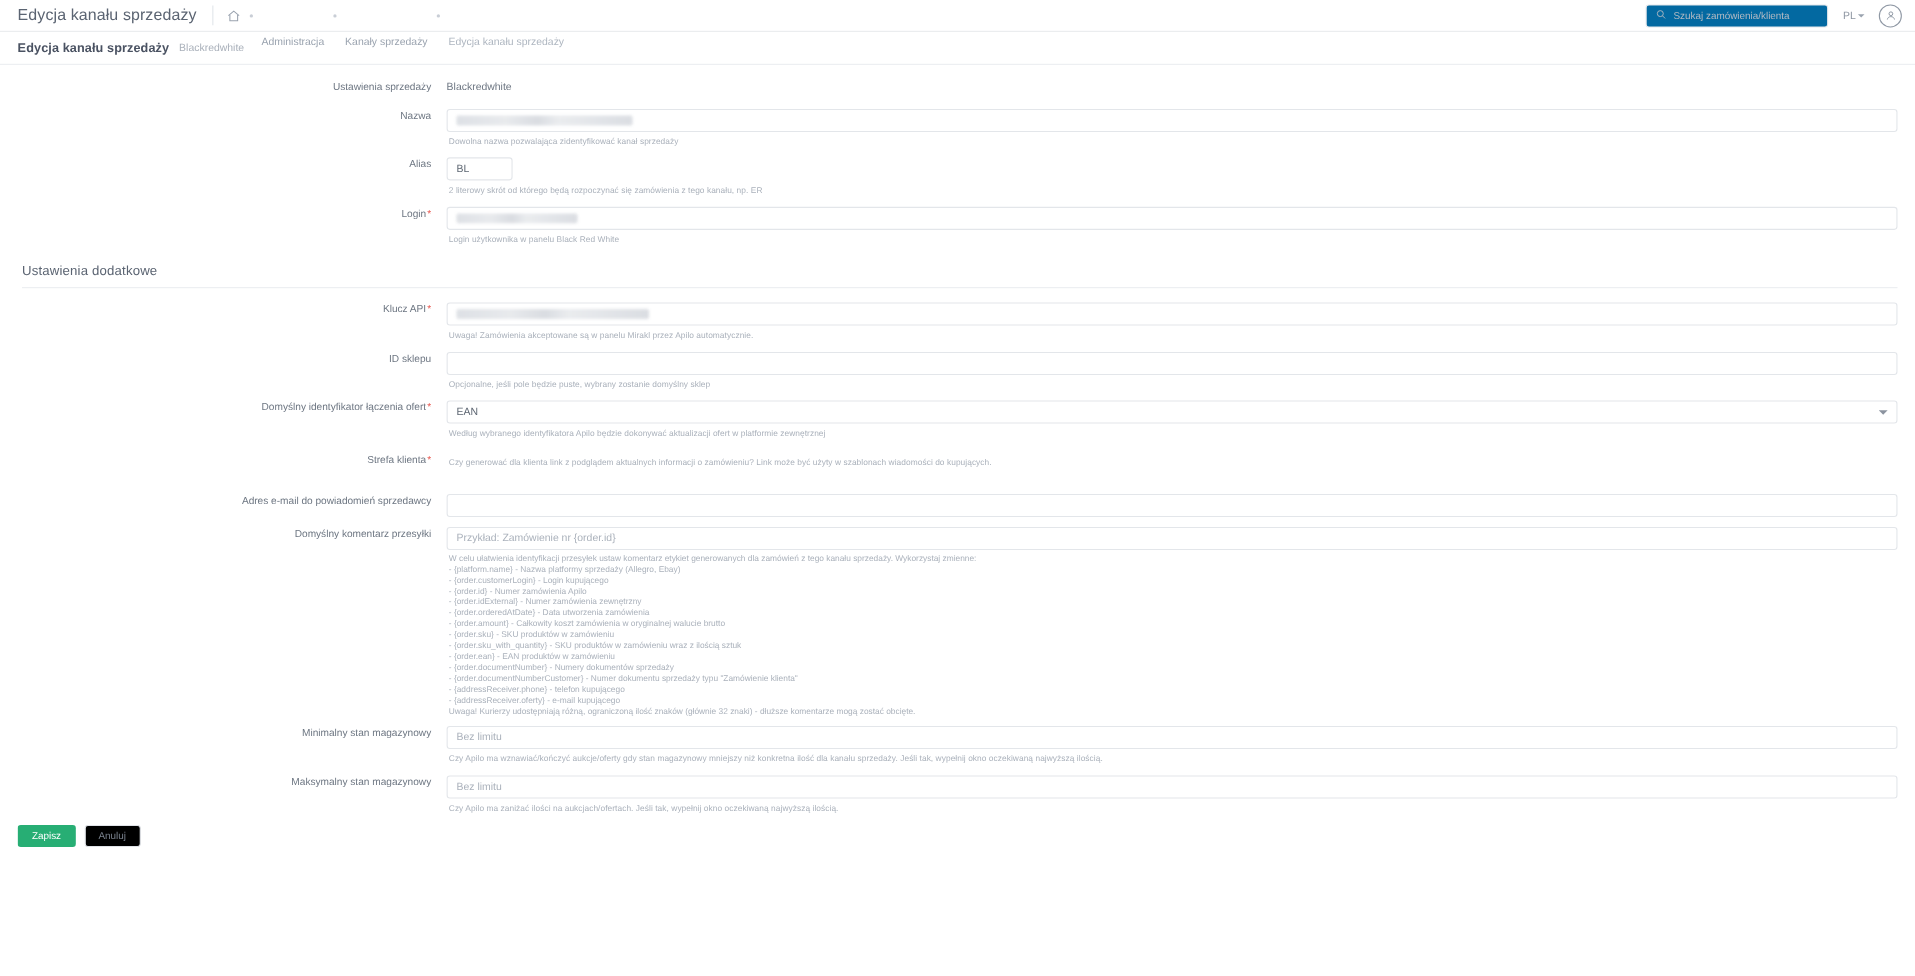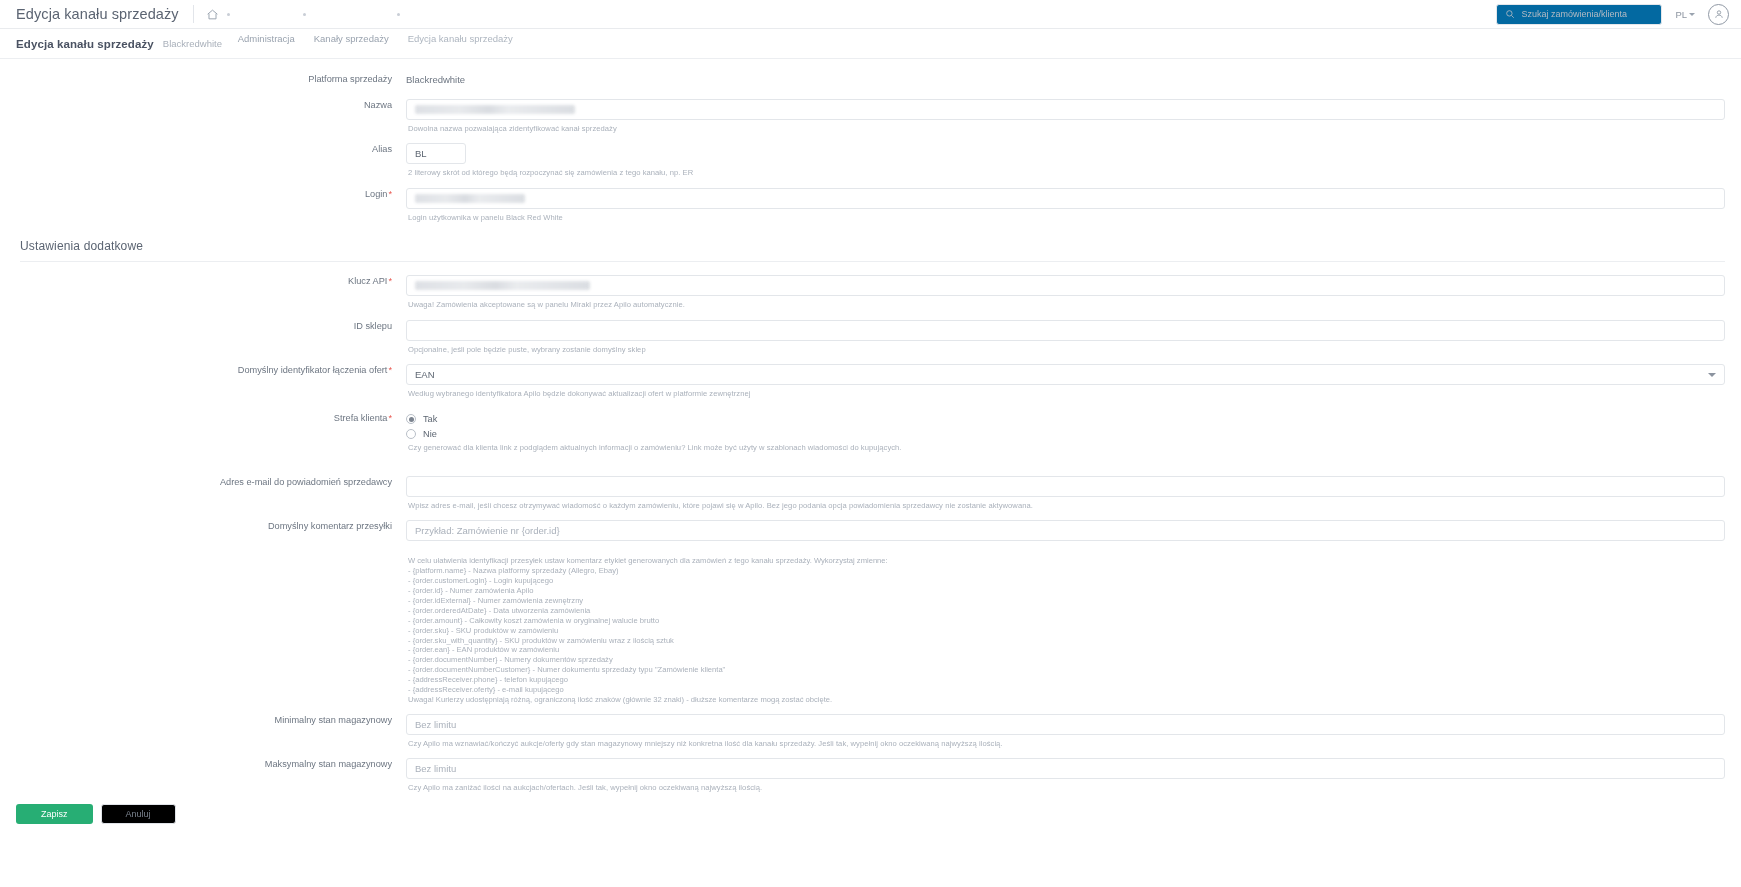--- a/index.html
+++ b/index.html
@@ -127,21 +127,21 @@
     background: linear-gradient(90deg,#dcdfe4 0%, #e7e9ec 28%, #d8dbe0 46%, #e9ebee 58%, #d9dce1 100%);
     filter: blur(1.6px);
     opacity: .95;
   }
   .hint {
     font-size: 7.6px; color: #aab1bb;
     line-height: 10.4px;
     padding: 4px 0 0 2px;
     letter-spacing: .05px;
   }
-  .hint-lines { padding: 3px 0 0 2px; margin-top: 12px; }
+  .hint-lines { padding: 3px 0 0 2px; }
   .hint-lines div { font-size: 7.6px; color: #aab1bb; line-height: 9.9px; }
 
   .radios { display: flex; flex-direction: column; gap: 5px; padding-top: 2px; }
   .radio { display: flex; align-items: center; gap: 7px; }
   .radio .dot {
     width: 10px; height: 10px; border-radius: 50%;
     border: 1px solid #b9bfc8; background: #fff;
     display: flex; align-items: center; justify-content: center;
     flex: 0 0 10px;
   }
@@ -166,21 +166,21 @@
   .gap-md { height: 13px; }
 
   
   .footer {
     padding: 10px 16px 14px 16px;
     display: flex; gap: 8px;
   }
   .btn {
     height: 20px; border-radius: 3px;
     font-size: 9px; display: inline-flex; align-items: center;
-    padding: 0 24px; cursor: pointer; border: 1px solid transparent;
+    padding: 0 12px; cursor: pointer; border: 1px solid transparent;
   }
   .btn.primary { background: #27ae74; color: #fff; }
   .btn.ghost { background: #000000; color: #7a828e; border-color: #e0e3e8; }
 </style>
 </head>
 <body>
 
 <div class="topbar">
   <div class="topbar-title">Edycja kanału sprzedaży</div>
   <div class="topbar-sep"></div>
@@ -225,21 +225,21 @@
 </div>
 
 <div class="pagehead">
   <h1>Edycja kanału sprzedaży</h1>
   <span class="sub">Blackredwhite</span>
 </div>
 
 <div class="form">
 
   <div class="row">
-    <div class="lab">Platforma sprzedaży</div>
+    <div class="lab">Ustawienia sprzedaży</div>
     <div class="ctrl">
       <div class="static-val">Blackredwhite</div>
     </div>
   </div>
 
   <div class="gap-md"></div>
 
   <div class="row">
     <div class="lab">Nazwa</div>
     <div class="ctrl">
@@ -321,46 +321,35 @@
     </div>
   </div>
 
   <div class="gap-md"></div>
 
   <div class="row">
     <div class="lab">
       <span>Strefa klienta</span><span class="req">*</span>
     </div>
     <div class="ctrl">
-      <div class="radios">
-        <label class="radio on">
-          <span class="dot"></span>
-          <span>Tak</span>
-        </label>
-        <label class="radio">
-          <span class="dot"></span>
-          <span>Nie</span>
-        </label>
-      </div>
       <div class="hint">Czy generować dla klienta link z podglądem aktualnych informacji o zamówieniu? Link może być użyty w szablonach wiadomości do kupujących.</div>
     </div>
   </div>
 
   <div class="gap-sm"></div>
 
 
   <div class="gap-md"></div>
 
   <div class="row">
     <div class="lab">Adres e-mail do powiadomień sprzedawcy</div>
     <div class="ctrl">
       <div class="inp">
         <span></span>
       </div>
-      <div class="hint">Wpisz adres e-mail, jeśli chcesz otrzymywać wiadomość o każdym zamówieniu, które pojawi się w Apilo. Bez jego podania opcja powiadomienia sprzedawcy nie zostanie aktywowana.</div>
     </div>
   </div>
 
   <div class="gap-sm"></div>
 
   <div class="row">
     <div class="lab">Domyślny komentarz przesyłki</div>
     <div class="ctrl">
       <div class="inp">
         <span class="ph">Przykład: Zamówienie nr {order.id}</span>

